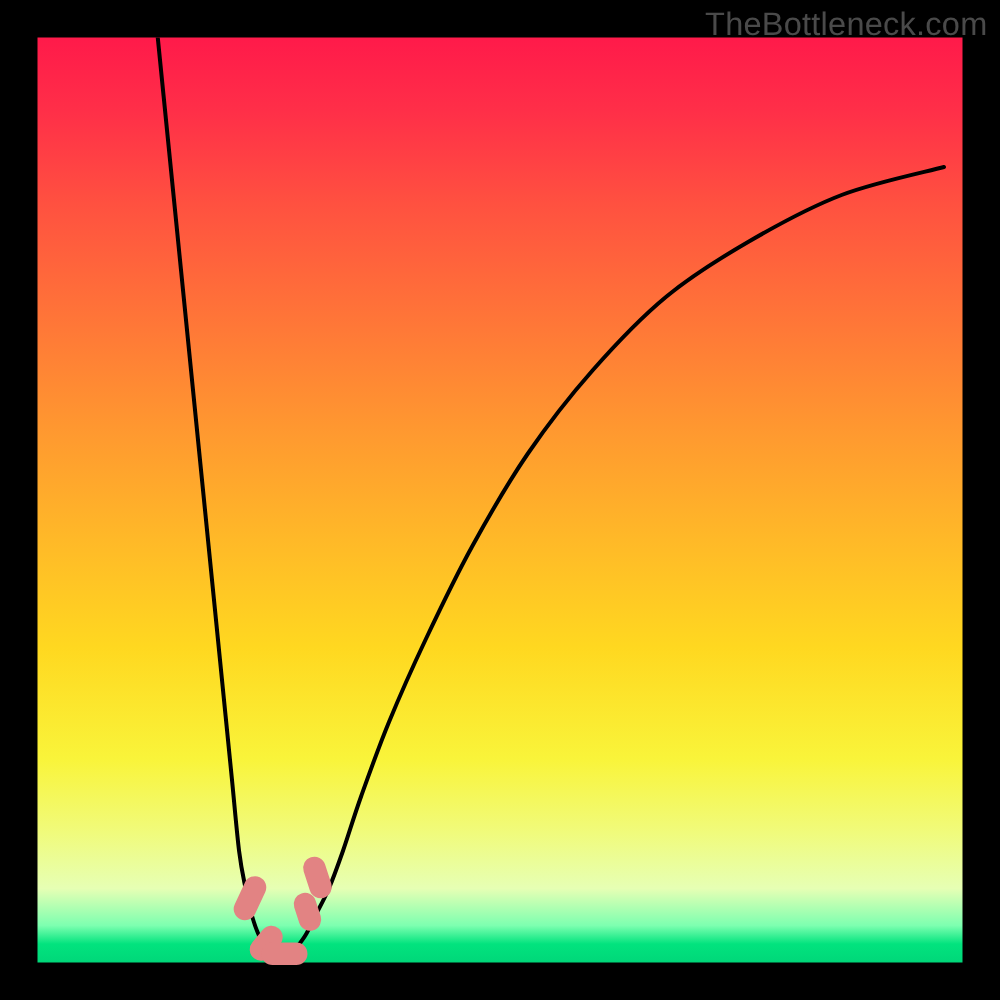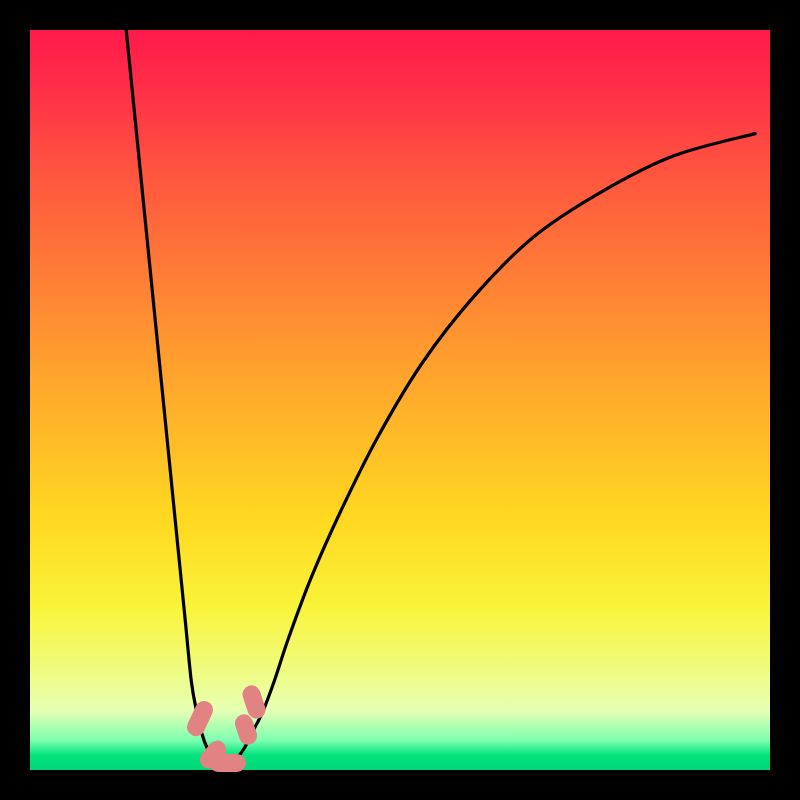--- a/index.html
+++ b/index.html
@@ -61,20 +61,21 @@
     position: absolute;
     background: #e28383;
     border-radius: 12px;
     z-index: 3;
   }
 </style>
 </head>
 <body>
 
 <div class="frame">
+  <div class="watermark">TheBottleneck.com</div>
   <div class="plot">
     <svg class="curves" viewBox="0 0 740 740" preserveAspectRatio="none">
       <path id="path-left" fill="none" stroke="#000" stroke-width="3.2" stroke-linecap="round" d="M 96.2 0 C 97.43333333333334 12.333333333333334, 101.13333333333334 49.33333333333333, 103.60000000000001 74 C 106.06666666666668 98.66666666666667, 108.53333333333333 123.33333333333333, 111 148 C 113.46666666666667 172.66666666666666, 115.93333333333334 197.33333333333334, 118.4 222 C 120.86666666666667 246.66666666666666, 123.33333333333334 271.3333333333333, 125.80000000000001 296 C 128.26666666666668 320.6666666666667, 130.73333333333332 345.3333333333333, 133.2 370 C 135.66666666666666 394.6666666666667, 138.13333333333333 419.3333333333333, 140.6 444 C 143.06666666666666 468.6666666666667, 145.53333333333333 493.3333333333333, 148 518 C 150.46666666666667 542.6666666666666, 153.18 569.8, 155.4 592 C 157.62 614.2, 159.47 636.4000000000001, 161.32 651.2 C 163.17 666, 164.77333333333334 672.1666666666666, 166.5 680.8 C 168.22666666666666 689.4333333333333, 169.82999999999998 696.5866666666667, 171.67999999999998 703 C 173.52999999999997 709.4133333333333, 175.62666666666667 715.0866666666666, 177.6 719.28 C 179.57333333333332 723.4733333333334, 182.53333333333333 726.68, 183.52 728.16"></path>
       <path id="path-right" fill="none" stroke="#000" stroke-width="3.2" stroke-linecap="round" d="M 207.20000000000002 728.16 C 208.43333333333334 726.4333333333333, 212.13333333333333 721.9933333333333, 214.6 717.8 C 217.06666666666666 713.6066666666666, 218.91666666666666 709.1666666666666, 222 703 C 225.08333333333334 696.8333333333334, 229.39999999999998 689.4333333333333, 233.1 680.8 C 236.8 672.1666666666666, 239.88333333333335 663.5333333333334, 244.20000000000002 651.2 C 248.51666666666668 638.8666666666667, 252.83333333333334 624.0666666666666, 259 606.8 C 265.1666666666667 589.5333333333333, 272.56666666666666 568.5666666666667, 281.2 547.6 C 289.8333333333333 526.6333333333333, 299.70000000000005 504.43333333333334, 310.8 481 C 321.9 457.56666666666666, 334.2333333333333 431.6666666666667, 347.79999999999995 407 C 361.3666666666666 382.3333333333333, 376.1666666666667 356.4333333333333, 392.20000000000005 332.99999999999994 C 408.2333333333334 309.5666666666666, 425.5 287.3666666666666, 444 266.4 C 462.5 245.43333333333334, 482.23333333333335 224.46666666666673, 503.20000000000005 207.20000000000005 C 524.1666666666667 189.93333333333337, 546.3666666666668 176.36666666666662, 569.8000000000001 162.79999999999995 C 593.2333333333333 149.2333333333333, 617.9 135.6666666666667, 643.8 125.80000000000007 C 669.6999999999999 115.93333333333341, 711.6333333333332 107.30000000000003, 725.1999999999999 103.60000000000002"></path>
     </svg>
     <div id="markers-layer">
         <div class="marker" style="width: 17.76px; height: 37px; left: 161.32px; top: 669.7px; transform: rotate(25deg);"></div>
         <div class="marker" style="width: 17.76px; height: 31.08px; left: 173.9px; top: 708.92px; transform: rotate(40deg);"></div>
         <div class="marker" style="width: 37px; height: 17.76px; left: 179.08px; top: 724.46px; transform: rotate(0deg);"></div>
         <div class="marker" style="width: 17.76px; height: 31.08px; left: 207.2px; top: 683.76px; transform: rotate(-18deg);"></div>

